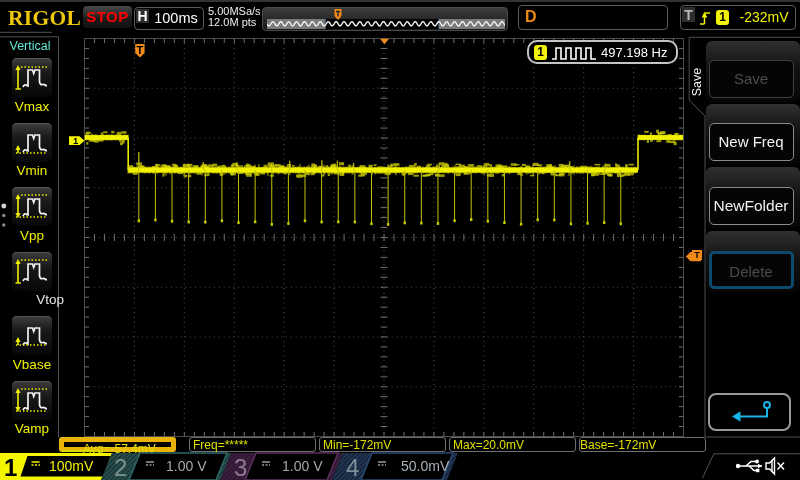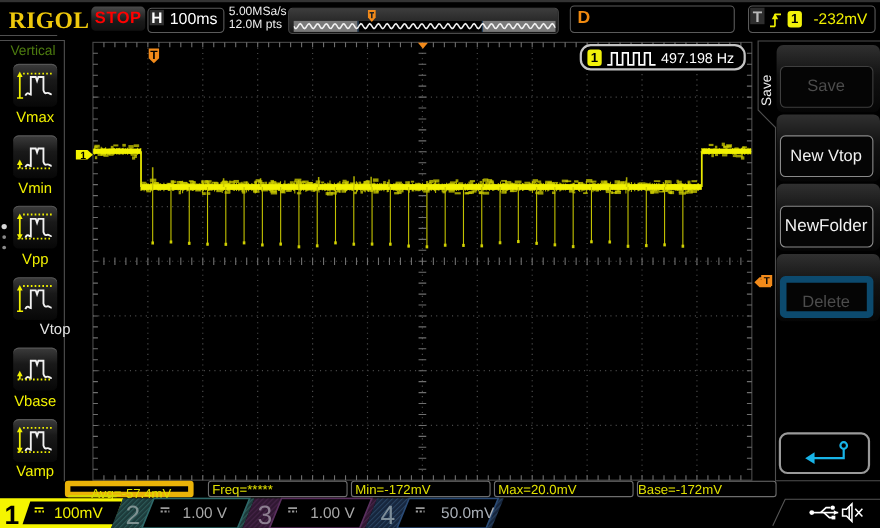--- a/index.html
+++ b/index.html
@@ -330,21 +330,21 @@
 </svg>
 
 <div class="abs" style="left:527px;top:40px;width:151px;height:24px;border-radius:10px;border:2px solid #c4c4c4;background:#000">
   <div class="abs" style="left:5px;top:2.5px;width:13px;height:15px;background:#f2f20a;border-radius:3px;color:#000;font-weight:bold;font-size:12px;text-align:center;line-height:15px">1</div>
   <svg class="abs" style="left:22px;top:3.5px" width="46" height="14" viewBox="0 0 46 14">
       <path d="M1,13H5V2H10V13H15V2H20V13H25V2H30V13H35V2H40V13H45" fill="none" stroke="#fff" stroke-width="1.6"></path>
     </svg>
   <div class="abs" style="left:72px;top:0;width:76px;height:20px;color:#fff;font-size:13px;line-height:21.5px">497.198 Hz</div>
 </div>
 
-<div class="abs" style="left:0;top:39px;width:60px;text-align:center;color:#4d7c0f;font-size:12.5px">Vertical</div>
+<div class="abs" style="left:0;top:39px;width:60px;text-align:center;color:#5eead4;font-size:12.5px">Vertical</div>
 <div class="abs" style="left:12px;top:58px;width:40px;height:39px;border-radius:5px;background:linear-gradient(180deg,#3c3c3c,#191919 38%,#070707);box-shadow:inset 0 1px 0 #565656">
     <svg width="34" height="30" viewBox="0 0 34 30" style="position:absolute;left:3px;top:4px">
       <path d="M8,25 q1.5,-3 3,-2 q1,0.7 2,1 V8 h4.5 l1.2,3.5 1.2,-3.5 h4.6 V20 q0.8,3 2.5,2.7 q1.8,-0.7 3,0.3 q1,0.8 2,0.6" stroke="#f2f2f2" stroke-width="1.7" fill="none"></path>
       <line x1="3" y1="7" x2="3" y2="27" stroke="#f0f000" stroke-width="1.6"></line>
       <path d="M3,3 l-2.6,5 h5.2z" fill="#f0f000"></path>
       <line x1="0.5" y1="27" x2="6" y2="27" stroke="#f0f000" stroke-width="1.4"></line>
       <line x1="6" y1="5" x2="32" y2="5" stroke="#f0f000" stroke-width="1.6" stroke-dasharray="1.5 2"></line>
     </svg>
   </div>
 <div class="abs" style="left:0;top:98.5px;width:64px;text-align:center;color:#f0f000;font-size:13.5px">Vmax</div>
@@ -405,23 +405,23 @@
   </svg>
 
 <div class="abs" style="left:675px;top:60px;width:44px;height:44px">
     <div style="transform:rotate(-90deg);color:#eee;font-size:12.5px;text-align:center;width:44px;line-height:44px">Save</div>
   </div>
 <div class="abs" style="left:706px;top:40.5px;width:94px;height:61px;border-radius:6px;background:linear-gradient(180deg,#303030,#121212 45%,#050505)"></div>
 <div class="abs" style="left:706px;top:103.9px;width:94px;height:61px;border-radius:6px;background:linear-gradient(180deg,#303030,#121212 45%,#050505)"></div>
 <div class="abs" style="left:706px;top:167.2px;width:94px;height:61px;border-radius:6px;background:linear-gradient(180deg,#303030,#121212 45%,#050505)"></div>
 <div class="abs" style="left:706px;top:230.6px;width:94px;height:61px;border-radius:6px;background:linear-gradient(180deg,#303030,#121212 45%,#050505)"></div>
 <div class="abs" style="left:708.5px;top:60.0px;width:85px;height:38px;border-radius:5px;border:1px solid #3f3f3f;background:#050505;color:#4c4c4c;font-size:15px;text-align:center;line-height:36px;white-space:nowrap;overflow:hidden">Save</div>
-<div class="abs" style="left:708.5px;top:123.0px;width:85px;height:38px;border-radius:5px;border:1px solid #8a8a8a;background:#050505;color:#f2f2f2;font-size:15px;text-align:center;line-height:36px;white-space:nowrap;overflow:hidden">New Vtop</div>
+<div class="abs" style="left:708.5px;top:123.0px;width:85px;height:38px;border-radius:5px;border:1px solid #8a8a8a;background:#050505;color:#f2f2f2;font-size:15px;text-align:center;line-height:36px;white-space:nowrap;overflow:hidden">New Freq</div>
 <div class="abs" style="left:708.5px;top:187.0px;width:85px;height:38px;border-radius:5px;border:1px solid #8a8a8a;background:#050505;color:#f2f2f2;font-size:15.5px;text-align:center;line-height:36px;white-space:nowrap;overflow:hidden">NewFolder</div>
-<div class="abs" style="left:708.5px;top:251.0px;width:85px;height:38px;border-radius:5px;border:6px solid #0c4a6e;background:#050505;color:#4c4c4c;font-size:15px;text-align:center;line-height:36px;white-space:nowrap;overflow:hidden">Delete</div>
+<div class="abs" style="left:708.5px;top:251.0px;width:85px;height:38px;border-radius:5px;border:3px solid #0c4a6e;background:#050505;color:#4c4c4c;font-size:15px;text-align:center;line-height:36px;white-space:nowrap;overflow:hidden">Delete</div>
 <div class="abs" style="left:707.5px;top:392.5px;width:83px;height:38px;border-radius:8px;border:2px solid #9a9a9a;background:#000">
     <svg width="79" height="34" viewBox="0 0 79 34" style="position:absolute;left:0;top:0">
       <path d="M28,21.5 H57 V13" fill="none" stroke="#18b4e8" stroke-width="2"></path>
       <circle cx="57" cy="10" r="3" fill="none" stroke="#18b4e8" stroke-width="2"></circle>
       <polygon points="22,21.5 30.5,16.2 30.5,26.8" fill="#18b4e8"></polygon>
     </svg>
   </div>
 <div class="abs" style="left:692px;top:249.5px;width:10px;height:10px;background:#f28a1a;color:#000;font-weight:bold;font-size:9px;text-align:center;line-height:10px">T</div>
 
 <div class="abs" style="left:59px;top:437px;width:117px;height:15px;border:5px solid #eab308;border-radius:3px;background:#000;color:#e0e000;font-size:12px;line-height:14px;padding-left:19px;white-space:nowrap">Avg=-57.4mV</div>

